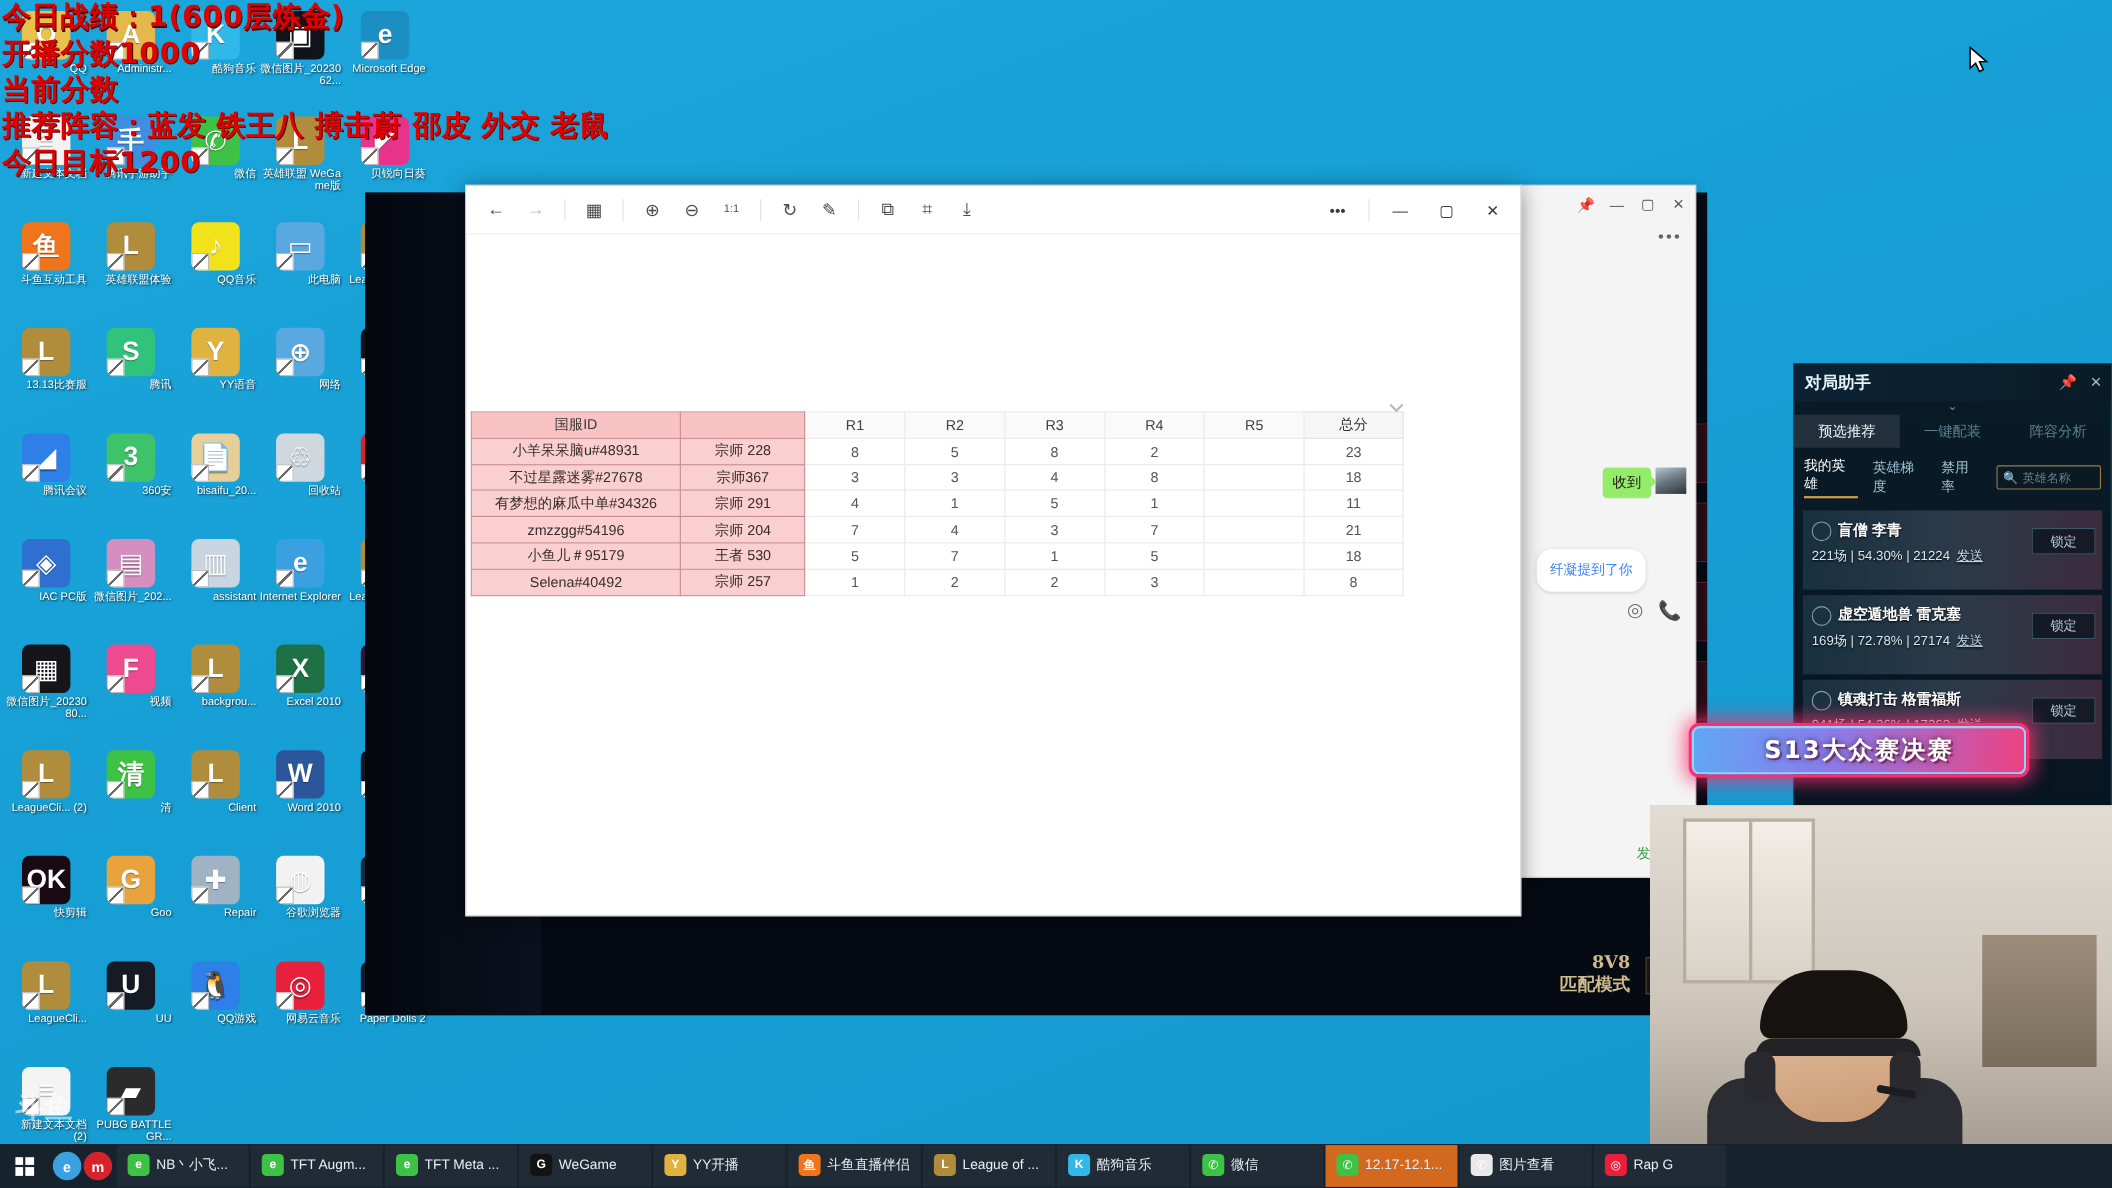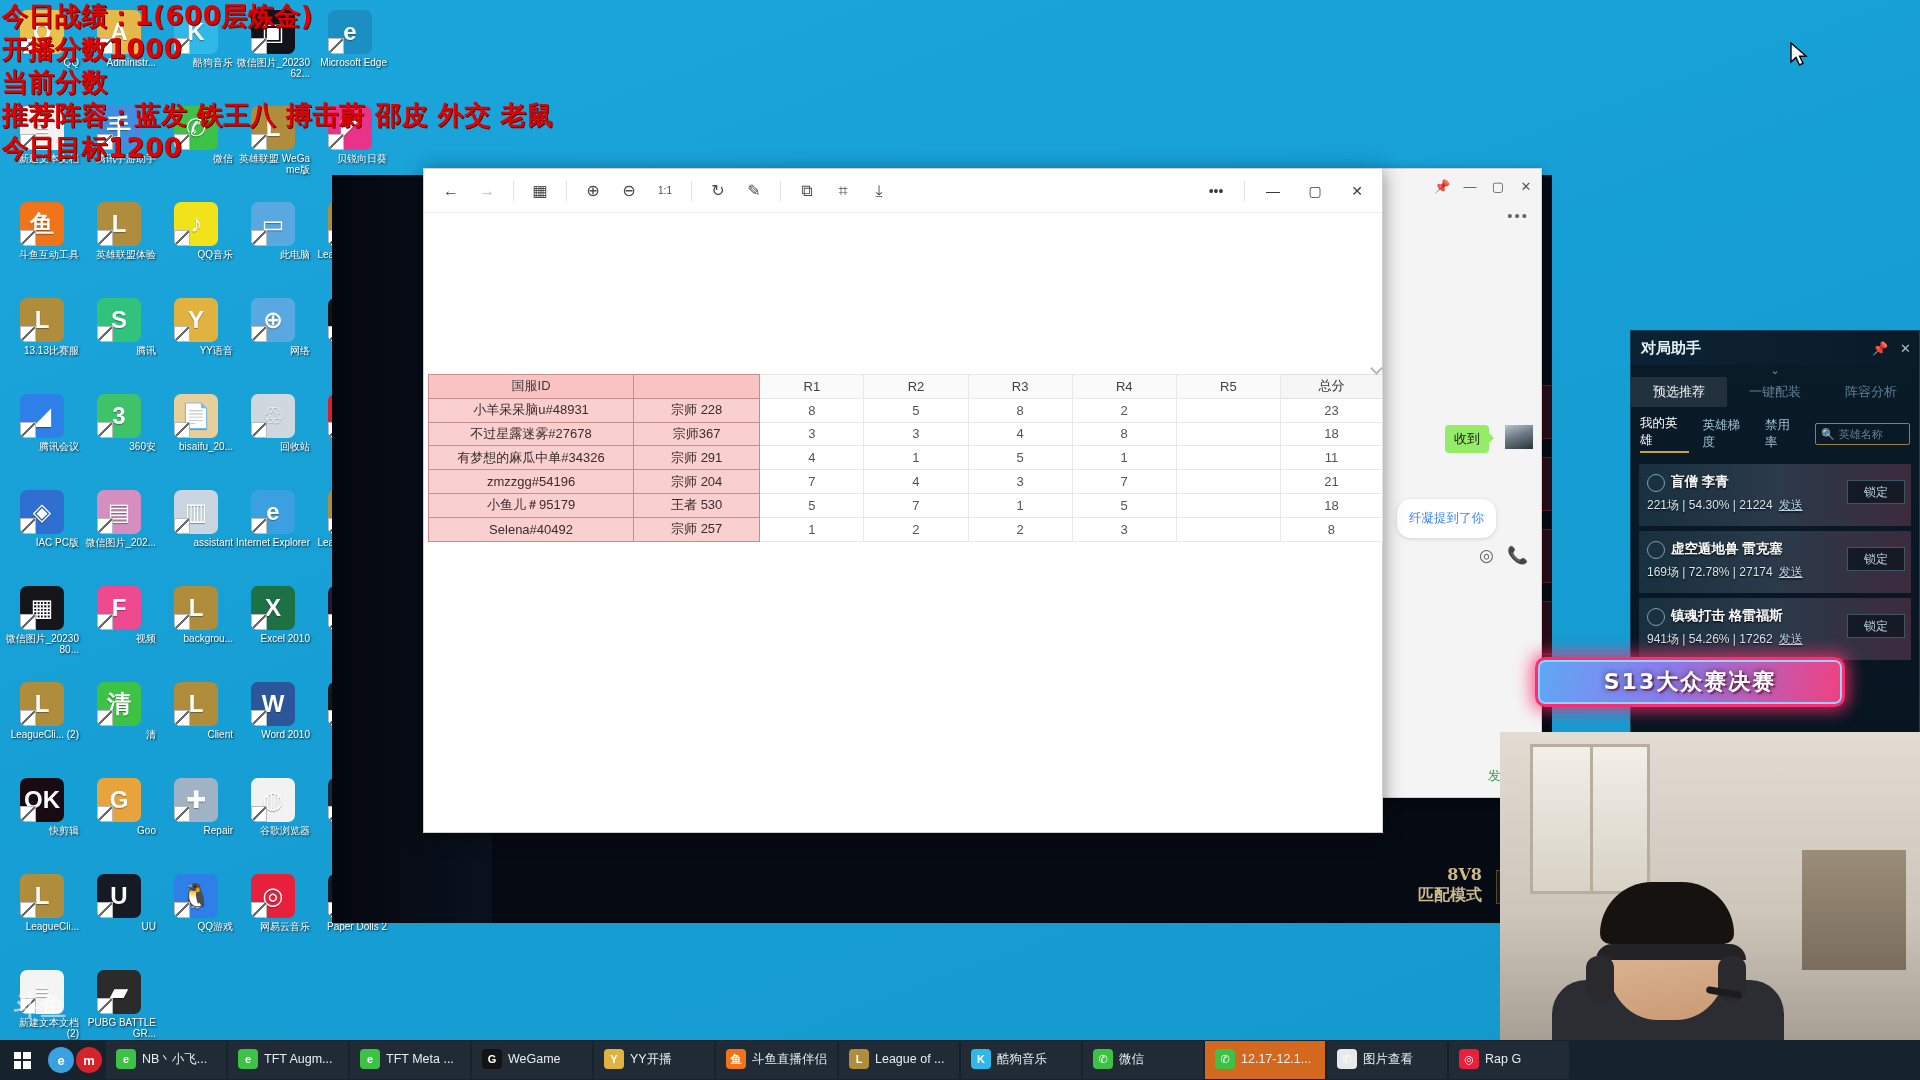--- a/index.html
+++ b/index.html
@@ -120,21 +120,21 @@
   .tbtn.dim { color:#bcbcbc; }
   .tsep { width:1px; height:20px; background:#e2e2e2; margin:0 7px; }
   #viewer .tb-right {
     position:absolute; right:4px; top:0; height:44px; display:flex; align-items:center;
   }
   .wbtn { width:42px; height:44px; display:flex; align-items:center; justify-content:center;
     color:#3b3b3b; font-size:14px; cursor:pointer; }
 
   
   #sheet {
-    position: absolute; left: 4px; top: 205px; width: 955px;
+    position: absolute; left: 4px; top: 205px; width: 848px;
   }
   table.tft {
     border-collapse: collapse; width: 100%;
     font-family: "Liberation Sans","DejaVu Sans",sans-serif;
   }
   table.tft td, table.tft th {
     border: 1px solid #e3e3e3;
     height: 23.8px; font-size: 13px; font-weight: normal;
     color: #3b3b3b; text-align:center; white-space: nowrap;
   }
@@ -169,21 +169,21 @@
     gap: 2px; padding-right: 2px; background:#f4f4f4;
   }
   #wechat .wc-ico { width:26px; height:26px; display:flex; align-items:center;
     justify-content:center; color:#555; font-size:13px; cursor:pointer; }
   #wechat .wc-dots { height:24px; display:flex; align-items:center;
     justify-content:flex-end; padding-right:12px; color:#666; font-size:15px;
     letter-spacing:2px; }
   #wechat .wc-body { position:relative; height: 500px; }
   .bubble-row {
     position:absolute; right: 8px; top: 198px;
-    display:flex; align-items:flex-start; gap:16px;
+    display:flex; align-items:flex-start; gap:4px;
   }
   .bubble {
     background:#95ec69; border-radius:4px; padding:5px 9px;
     font-size:13px; color:#1a1a1a; position:relative;
   }
   .bubble::after{
     content:""; position:absolute; right:-5px; top:8px;
     border:5px solid transparent; border-left-color:#95ec69; border-right:0;
   }
   .wc-avatar { width:28px; height:24px;
@@ -222,21 +222,21 @@
   #assistant .a-tab.active { color:#f0f7fc; background: rgba(255,255,255,.10); }
   #assistant .a-sub { display:flex; align-items:center; gap:13px;
     padding: 8px 9px 6px; font-size:12.5px; color:#9fc0d2; }
   #assistant .a-sub .s.active { color:#fff; border-bottom:2px solid #c9a24a; padding-bottom:2px; }
   #assistant .a-search {
     margin-left:auto; width:96px; height:22px; border:1px solid #9b7d3e;
     border-radius:2px; display:flex; align-items:center; gap:4px;
     padding:0 5px; font-size:11px; color:#6b7e8b;
   }
   .hero-card {
-    position:relative; height: 62px; margin: 5px 8px;
+    position:relative; height: 72px; margin: 5px 8px;
     background: linear-gradient(90deg,#18303f 0%,#2b3a4a 50%,#3c2b3d 100%);
     overflow:hidden;
   }
   .hero-card .hc-av { position:absolute; left:8px; top:10px; width:18px; height:18px;
     border-radius:50%; border:1px solid #7e9fb4; }
   .hero-card .hc-name { position:absolute; left:32px; top:9px; font-size:13.5px;
     color:#fff; font-weight:bold; text-shadow:0 1px 2px #000; }
   .hero-card .hc-stats { position:absolute; left:8px; top:33px; font-size:12px;
     color:#d7e6f0; text-shadow:0 1px 2px #000; }
   .hero-card .hc-send { color:#bcd7e8; text-decoration:underline; margin-left:6px; }

